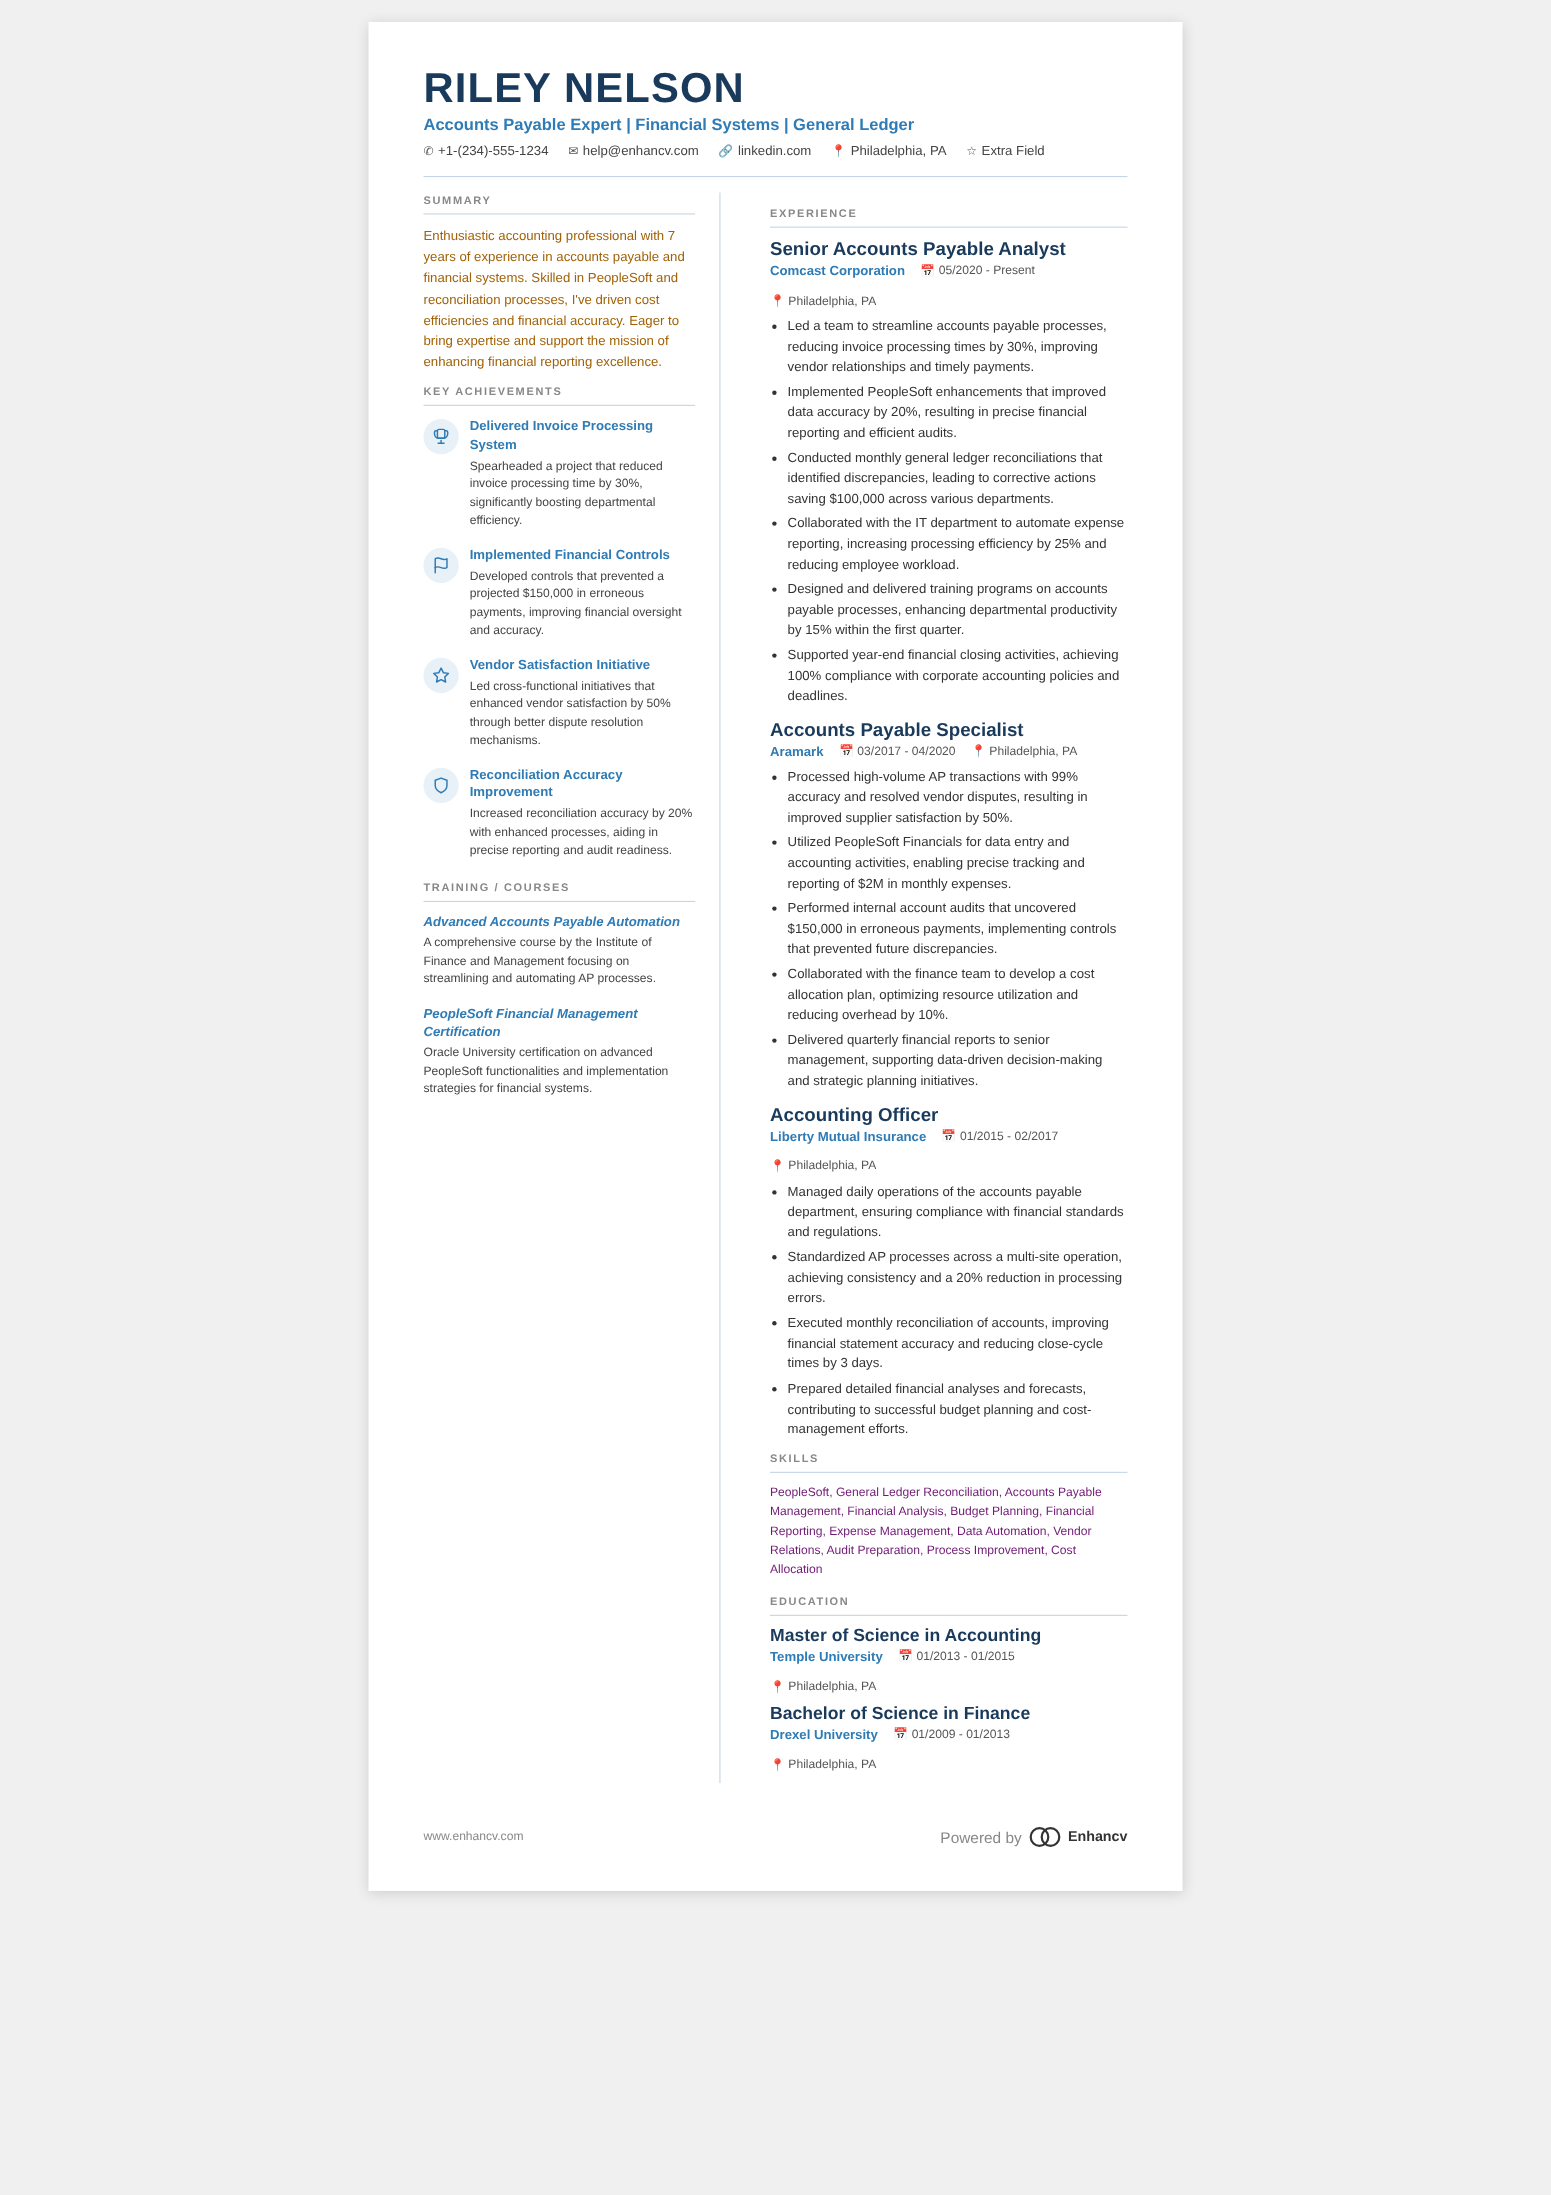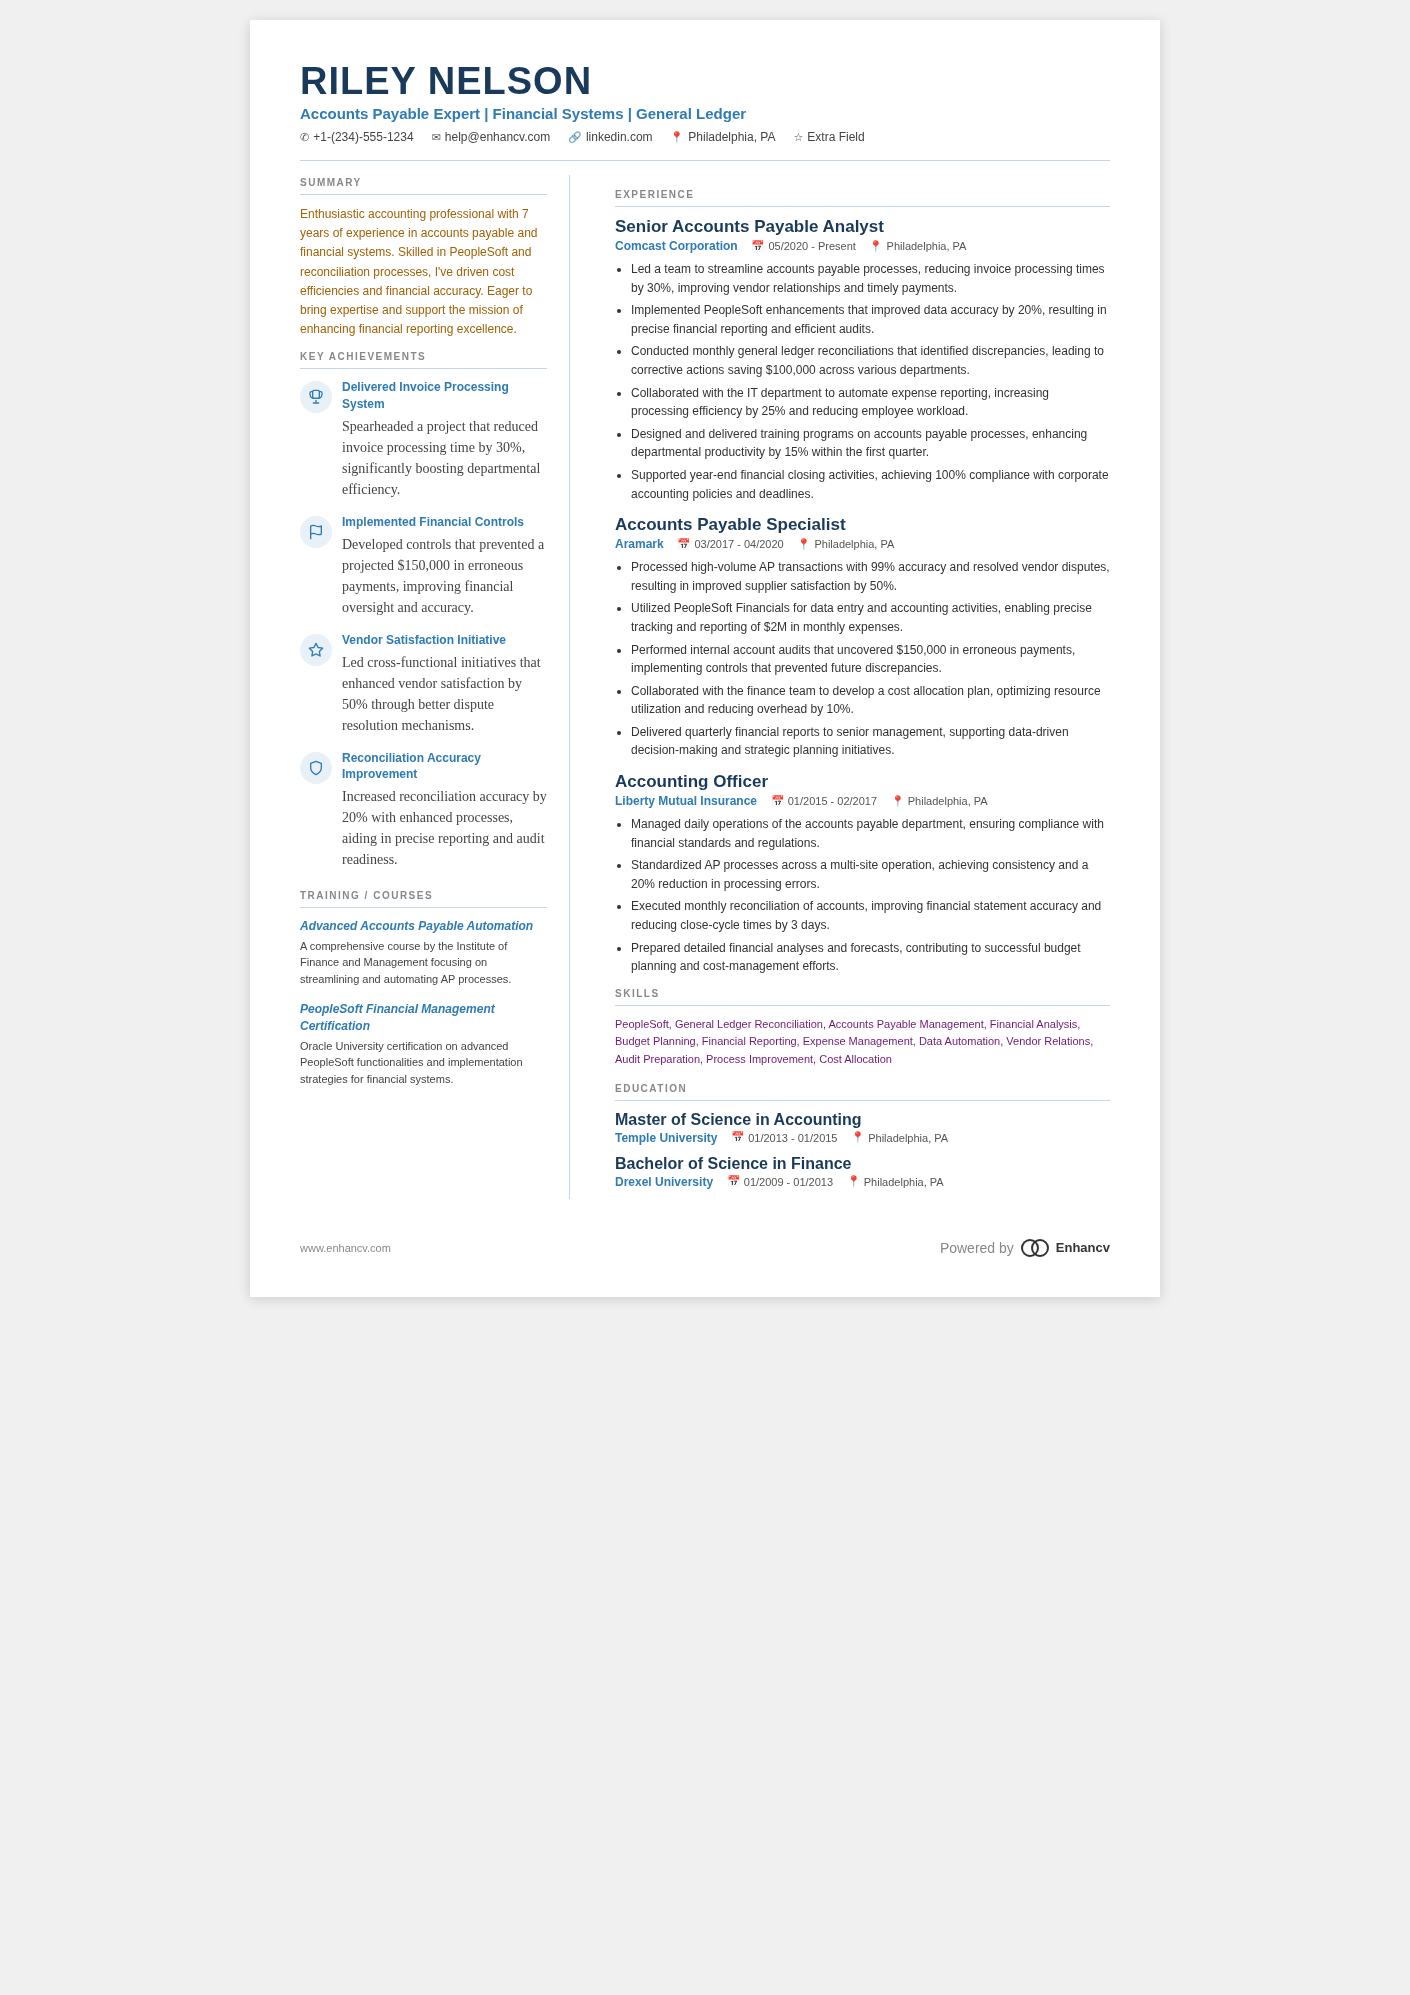--- a/index.html
+++ b/index.html
@@ -5,21 +5,21 @@
     * { margin: 0; padding: 0; box-sizing: border-box; }
     body {
       font-family: 'Arial', sans-serif;
       background: #f0f0f0;
       display: flex;
       justify-content: center;
       padding: 20px;
     }
     .resume-page {
       background: #ffffff;
-      width: 910px;
+      width: 740px;
       min-height: 1270px;
       padding: 40px 50px 40px 50px;
       box-shadow: 0 2px 12px rgba(0,0,0,0.15);
       position: relative;
     }
     .header-section {
       margin-bottom: 12px;
     }
     .name {
       font-size: 38px;
@@ -116,24 +116,23 @@
     }
     .achievement-content {}
     .achievement-title {
       font-size: 12px;
       font-weight: 700;
       color: #2e7bb5;
       line-height: 1.4;
       margin-bottom: 3px;
     }
     .achievement-desc {
-      font-size: 14px;
+      font-size: 11px;
       color: #444;
       line-height: 1.5;
-      font-family: Liberation Serif, serif;
     }
     .training-section {
       margin-top: 4px;
     }
     .training-item {
       margin-bottom: 14px;
     }
     .training-title {
       font-size: 12px;
       font-weight: 700;

